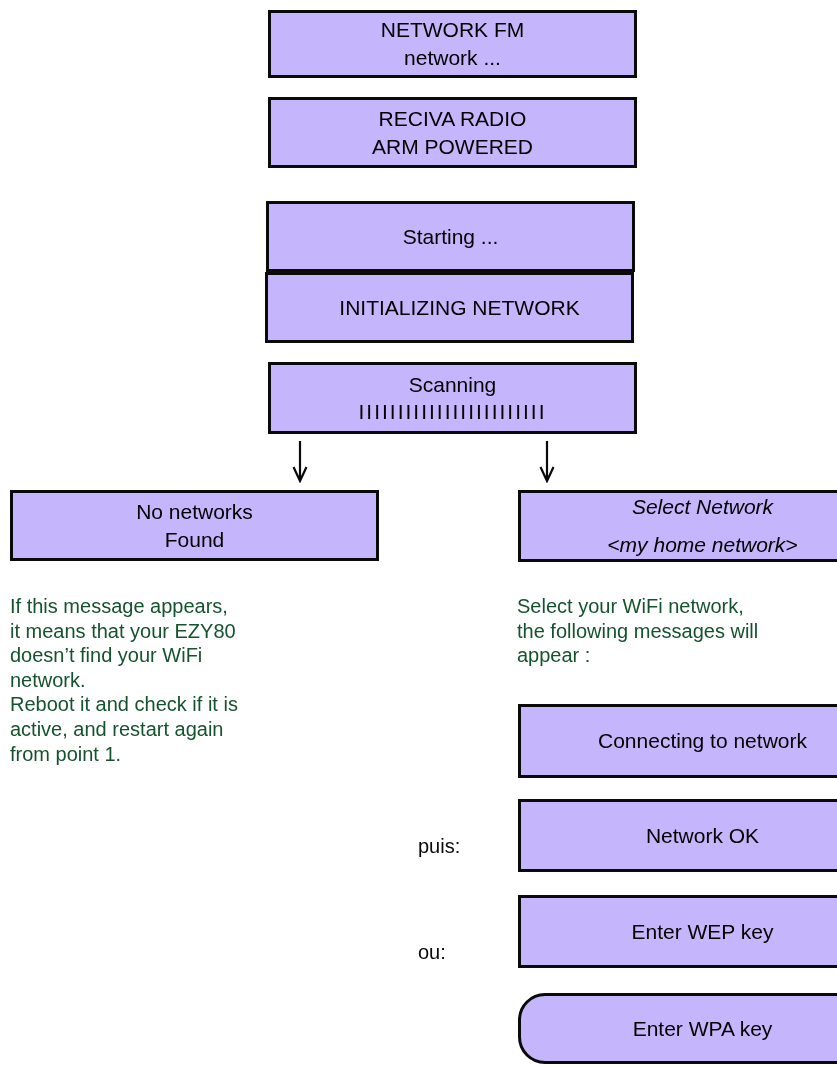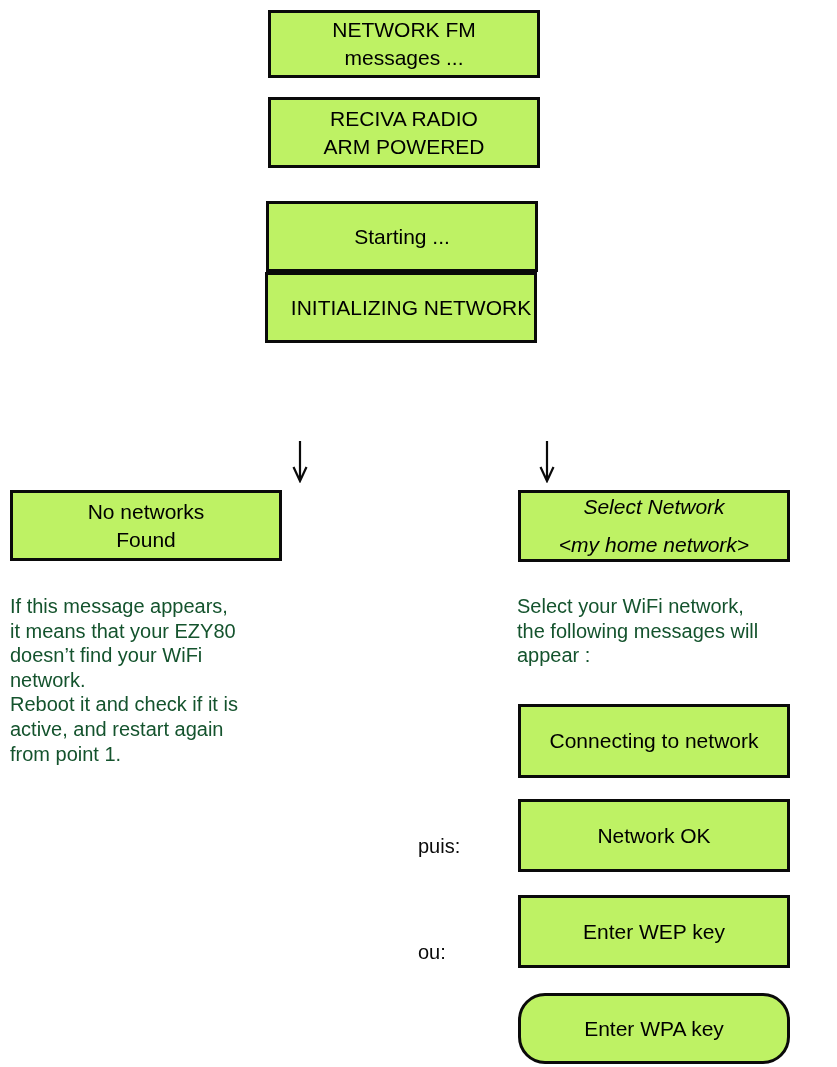--- a/index.html
+++ b/index.html
@@ -8,23 +8,23 @@
     width: 837px;
     height: 1067px;
     background: #ffffff;
     font-family: "Liberation Sans", sans-serif;
     color: #000000;
     overflow: hidden;
   }
   .lcd-box {
     position: absolute;
     box-sizing: border-box;
-    width: 272px;
+    width: 369px;
     border: 3px solid #0a0a0a;
-    background: #bef264;
+    background: #c4b5fd;
     display: flex;
     flex-direction: column;
     align-items: center;
     justify-content: center;
     text-align: center;
     font-size: 21px;
     line-height: 28px;
   }
   .lcd-line { white-space: nowrap; }
   .gap-top { margin-top: 10px; text-align: center; }
@@ -48,36 +48,40 @@
   }
   .down-arrow { position: absolute; }
 </style>
 </head>
 <body>
 
 <div class="canvas">
 
   <div class="lcd-box" style="left:268px; top:10px; height:68px;">
     <div class="lcd-line">NETWORK FM</div>
-    <div class="lcd-line">messages ...</div>
+    <div class="lcd-line">network ...</div>
   </div>
 
   <div class="lcd-box" style="left:268px; top:97px; height:71px;">
     <div class="lcd-line">RECIVA RADIO</div>
     <div class="lcd-line">ARM POWERED</div>
   </div>
 
   <div class="lcd-box" style="left:266px; top:201px; height:71px;">
     <div class="lcd-line">Starting ...</div>
   </div>
 
   <div class="lcd-box" style="left:265px; top:272px; height:71px;padding-left:20px;">
     <div class="lcd-line">INITIALIZING NETWORK</div>
   </div>
 
+  <div class="lcd-box" style="left:268px; top:362px; height:72px;">
+    <div class="lcd-line">Scanning</div>
+    <div class="lcd-line bars">IIIIIIIIIIIIIIIIIIIIIIII</div>
+  </div>
 
   <svg class="down-arrow" style="left:289px; top:441px;" width="22" height="42" viewBox="0 0 22 42">
     <path d="M11 0 V38 M4.5 26 L11 40 L17.5 26" fill="none" stroke="#0a0a0a" stroke-width="2.2"></path>
   </svg>
   <svg class="down-arrow" style="left:536px; top:441px;" width="22" height="42" viewBox="0 0 22 42">
     <path d="M11 0 V38 M4.5 26 L11 40 L17.5 26" fill="none" stroke="#0a0a0a" stroke-width="2.2"></path>
   </svg>
 
   <div class="lcd-box" style="left:10px; top:490px; height:71px;">
     <div class="lcd-line">No networks</div>

